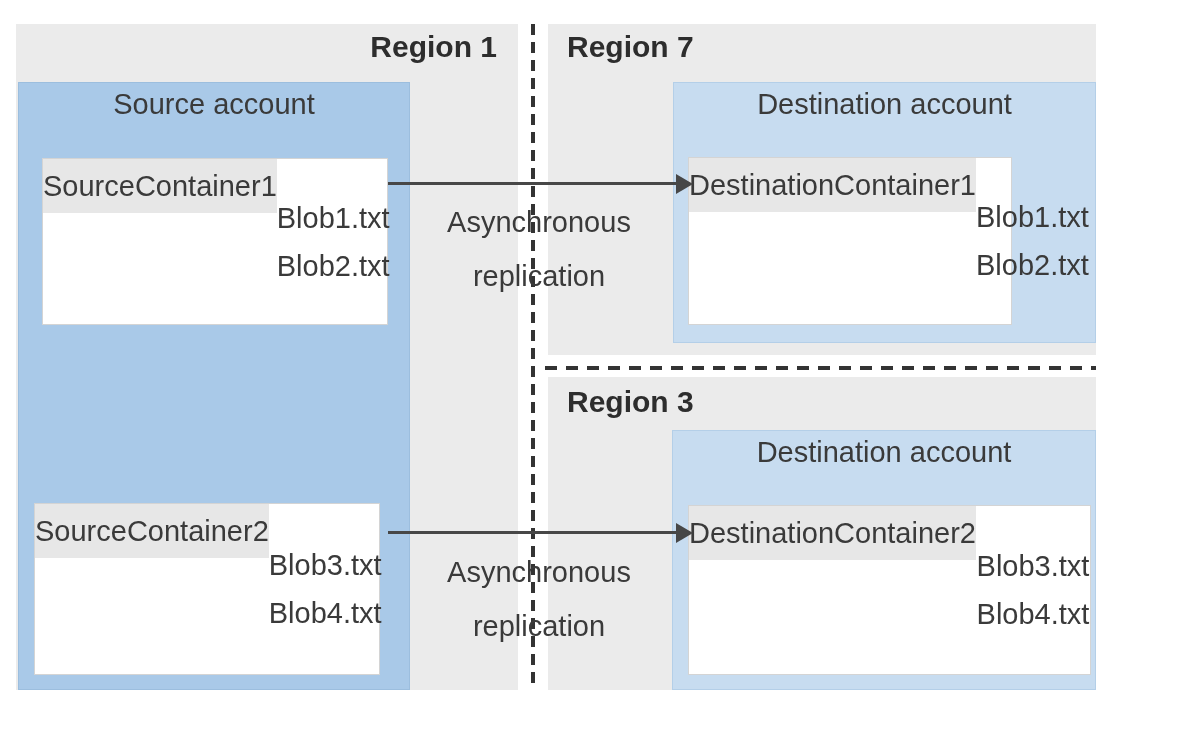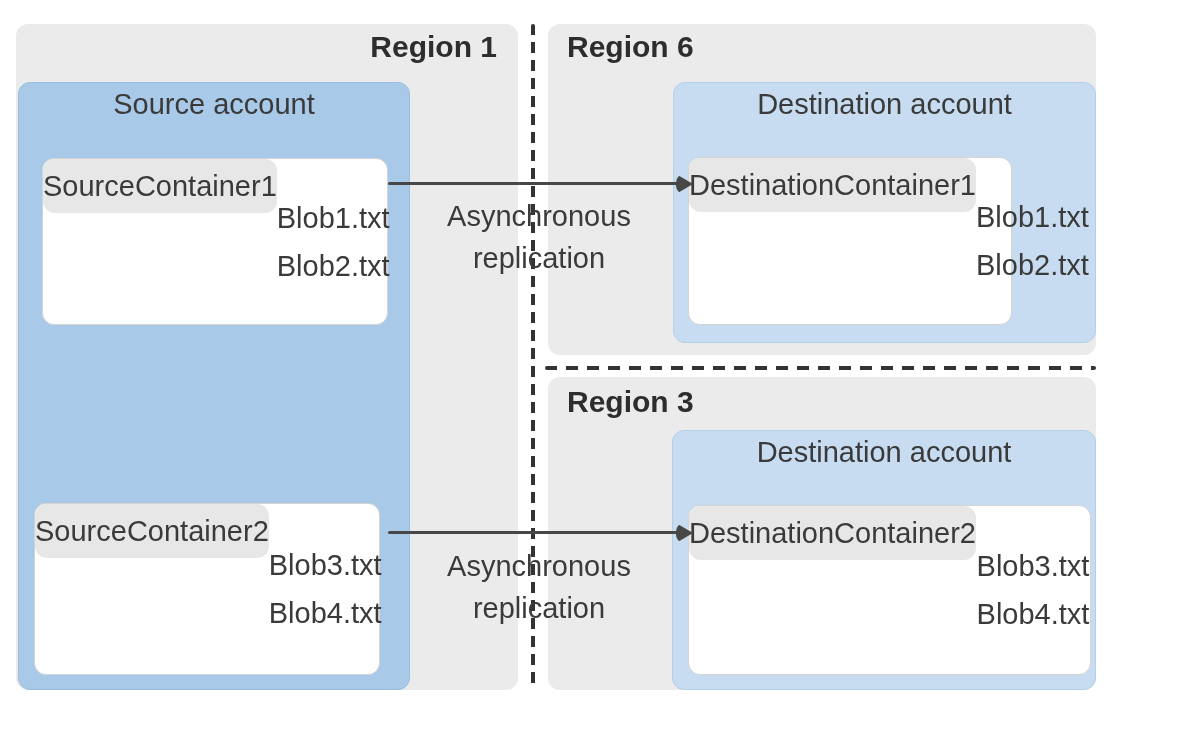--- a/index.html
+++ b/index.html
@@ -5,21 +5,21 @@
   :root {
     --region-panel-fill: #ebebeb;
     --source-account-fill: #a9c9e8;
     --destination-account-fill: #c7dcf0;
     --container-header-fill: #e7e7e7;
     --container-body-fill: #ffffff;
     --text: #3a3a3a;
     --arrow: #474747;
     --divider: #333333;
   }
-  * { box-sizing: border-box; margin: 0; padding: 0; border-radius: 12px; }
+  * { box-sizing: border-box; margin: 0; padding: 0; }
   html, body { background: #ffffff; }
   body {
     font-family: "Liberation Sans", "DejaVu Sans", sans-serif;
     color: var(--text);
   }
   .canvas {
     position: relative;
     width: 1184px;
     height: 746px;
     background: #ffffff;
@@ -107,40 +107,40 @@
     border-left: 17px solid var(--arrow);
   }
   .arrow-head.a1 { left: 676px; top: 174px; }
   .arrow-head.a2 { left: 676px; top: 523px; }
 
   .arrow-label {
     position: absolute;
     width: 262px;
     text-align: center;
     font-size: 29px;
-    line-height: 42px;
+    line-height: 54px;
     color: var(--text);
   }
   .arrow-label.a1 { left: 408px; top: 195px; }
   .arrow-label.a2 { left: 408px; top: 545px; }
 </style>
 </head>
 <body>
 
 <div class="canvas">
 
   <div class="panel r1"></div>
   <div class="panel r2"></div>
   <div class="panel r3"></div>
 
   <div class="vdash"></div>
   <div class="hdash"></div>
 
   <div class="region-label l1">Region 1</div>
-  <div class="region-label l2">Region 6</div>
+  <div class="region-label l2">Region 7</div>
   <div class="region-label l3">Region 3</div>
 
   <div class="account src">
     <div class="account-title">Source account</div>
   </div>
   <div class="account dst1">
     <div class="account-title">Destination account</div>
   </div>
   <div class="account dst2">
     <div class="account-title">Destination account</div>

